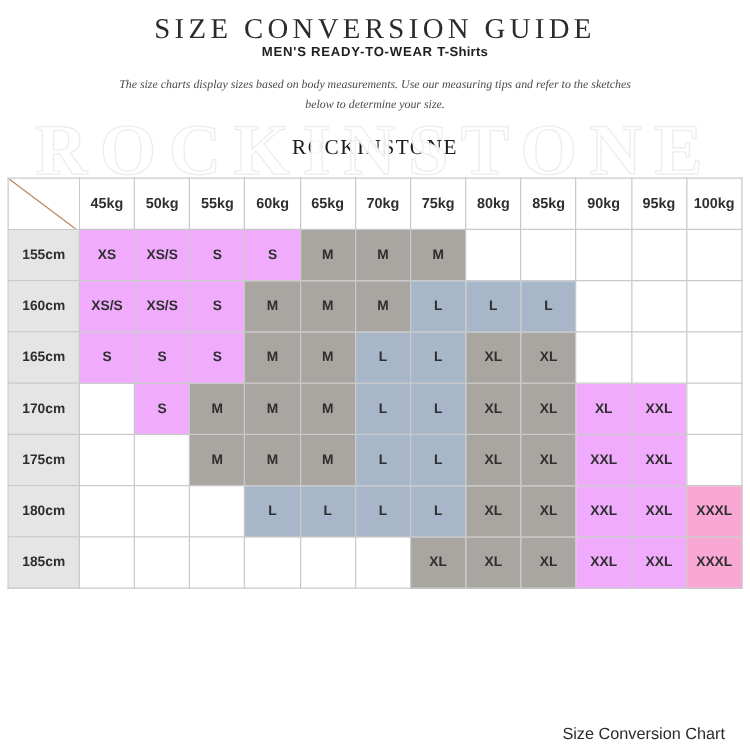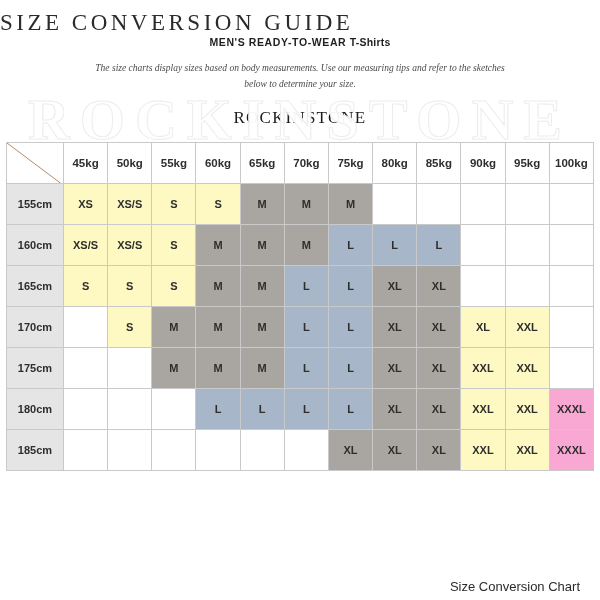--- a/index.html
+++ b/index.html
@@ -38,21 +38,21 @@
     -webkit-text-stroke: 1px #ededed;
     text-shadow: 0 0 1px #e8e8e8;
     opacity: 0.95;
     pointer-events: none;
     user-select: none;
     white-space: nowrap;
   }
 
   
   .title {
-    text-align: left;
+    text-align: center;
     font-family: "Liberation Serif", serif;
     font-size: 23px;
     letter-spacing: 3.5px;
     color: #2b2b2b;
     padding-top: 10px;
     margin: 0;
     font-weight: 400;
   }
   .subtitle {
     text-align: center;
@@ -121,21 +121,21 @@
     display: block;
   }
 
   td.rowhead, th.rowhead {
     width: 56px;
     background: #e5e5e5;
   }
 
   
   .c-empty { background: #ffffff; }
-  .c-light { background: #fef9c3; }
+  .c-light { background: #f0abfc; }
   .c-gray  { background: #a9a6a1; color: #ffffff; }
   .c-blue  { background: #a7b6c9; color: #ffffff; }
   .c-blue-dark { background: #f9a8d4; color: #ffffff; }
 
   
   .footer {
     position: absolute;
     right: 20px;
     bottom: 6px;
     font-family: Liberation Sans, sans-serif;

